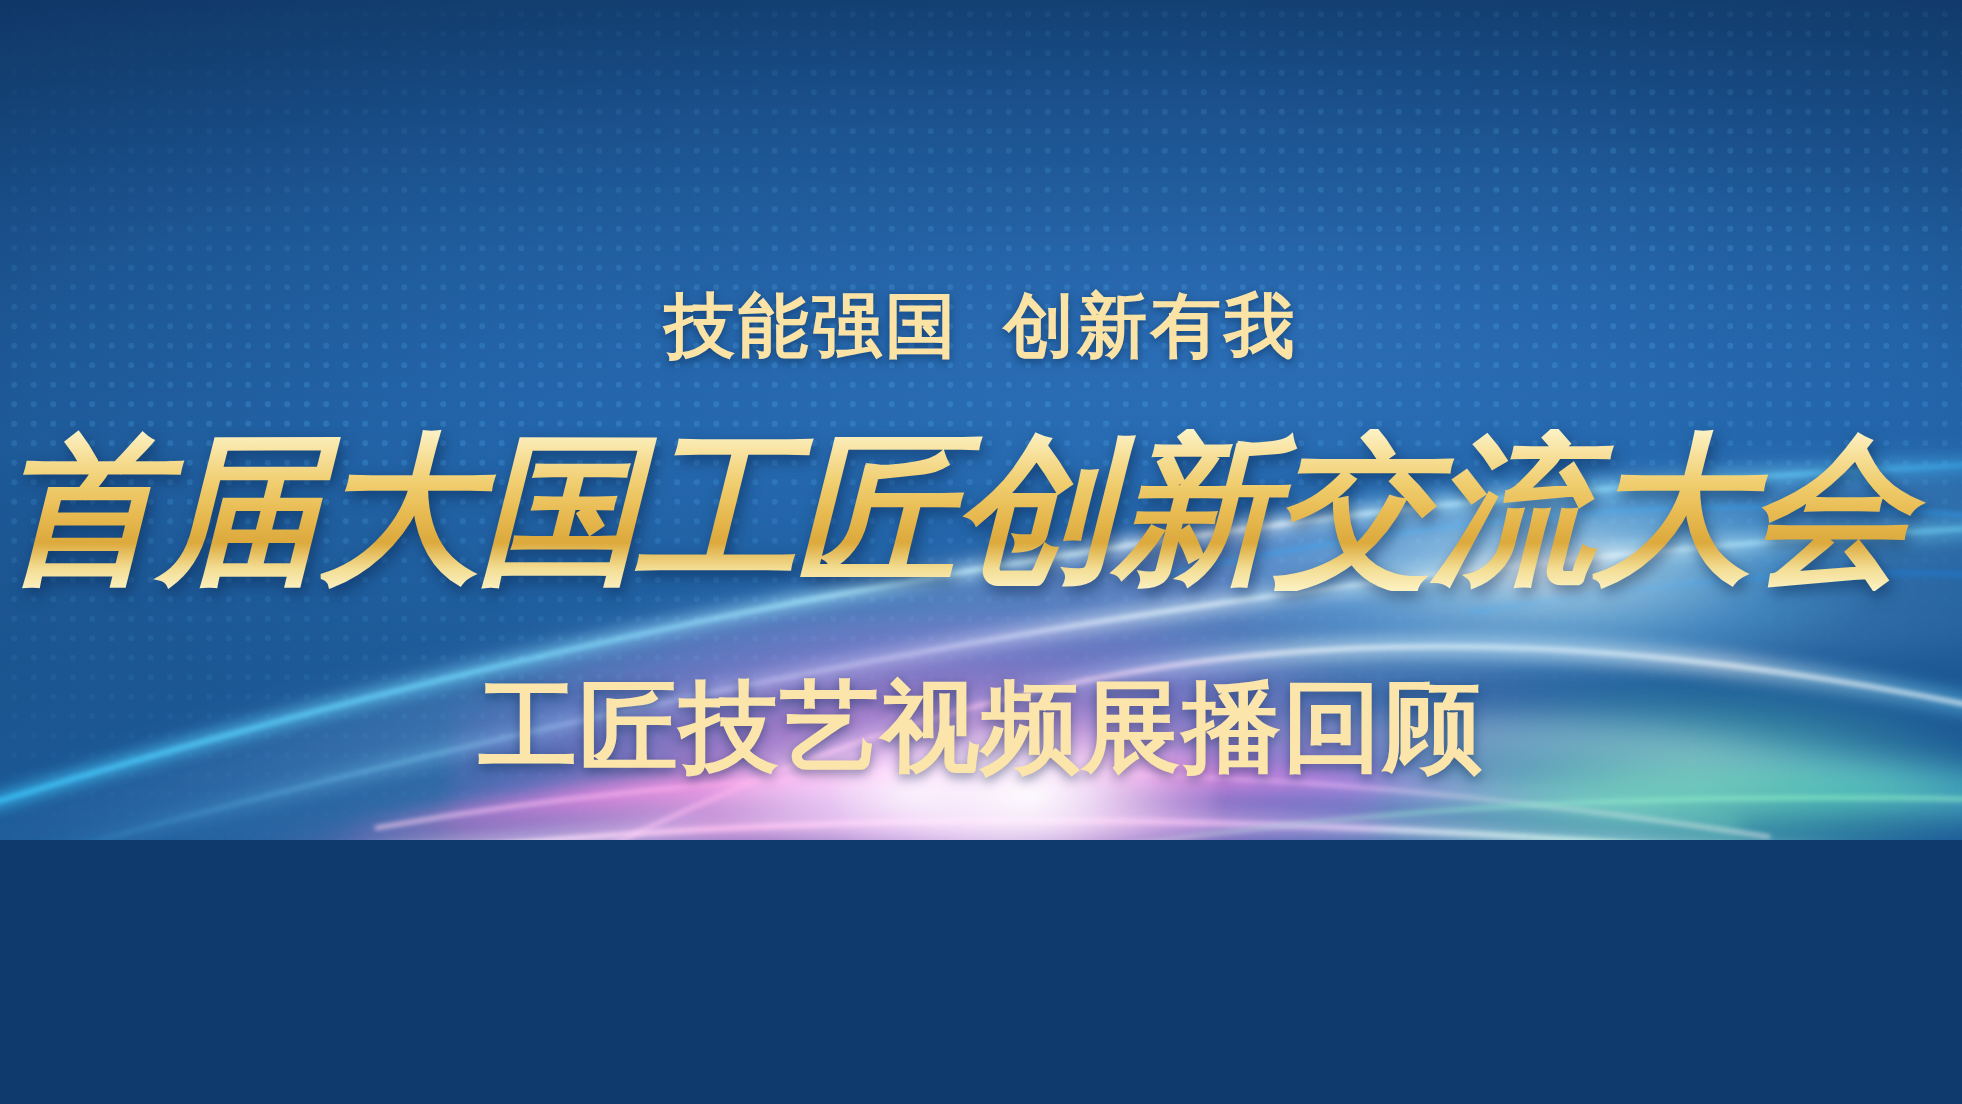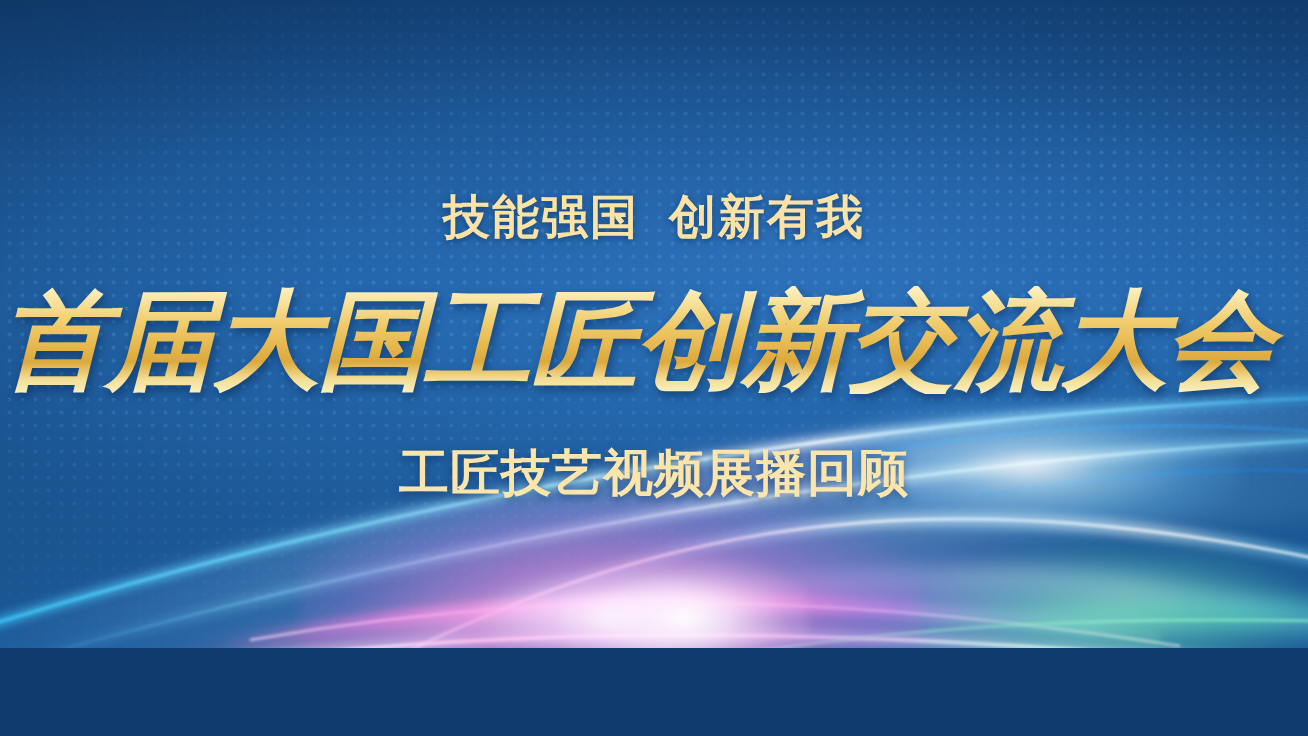--- a/index.html
+++ b/index.html
@@ -2,21 +2,21 @@
 <html><head>
 <meta charset="utf-8">
 <title>Banner</title>
 <style>
   html,body{margin:0;padding:0;background:#0e3a6d;}
   *{box-sizing:border-box;}
 
   .stage{
     position:relative;
     width:1308px;
-    height:648px;
+    height:560px;
     overflow:hidden;
     font-family:"Liberation Sans","DejaVu Sans",sans-serif;
     background:#1b5290;
   }
 
   
   .bg-base{
     position:absolute; inset:0;
     background:
       radial-gradient(130% 95% at 62% 38%, #2f74bf 0%, #2568ae 28%, #1d5795 55%, #174a83 78%, #123f73 100%);
@@ -124,21 +124,21 @@
     background-clip:text;
     color:transparent;
     -webkit-text-fill-color:transparent;
     filter:drop-shadow(2px 4px 5px rgba(8,36,76,0.55));
     white-space:nowrap;
   }
 
   .sub-title{
     position:absolute; top:440px; left:0; right:0;
     text-align:center;
-    font-size:50px;
+    font-size:66px;
     font-weight:700;
     letter-spacing:1px;
     color:#fce5ab;
     text-shadow:0 3px 8px rgba(8,40,80,0.5);
     white-space:nowrap;
   }
 </style>
 </head>
 <body>
 

